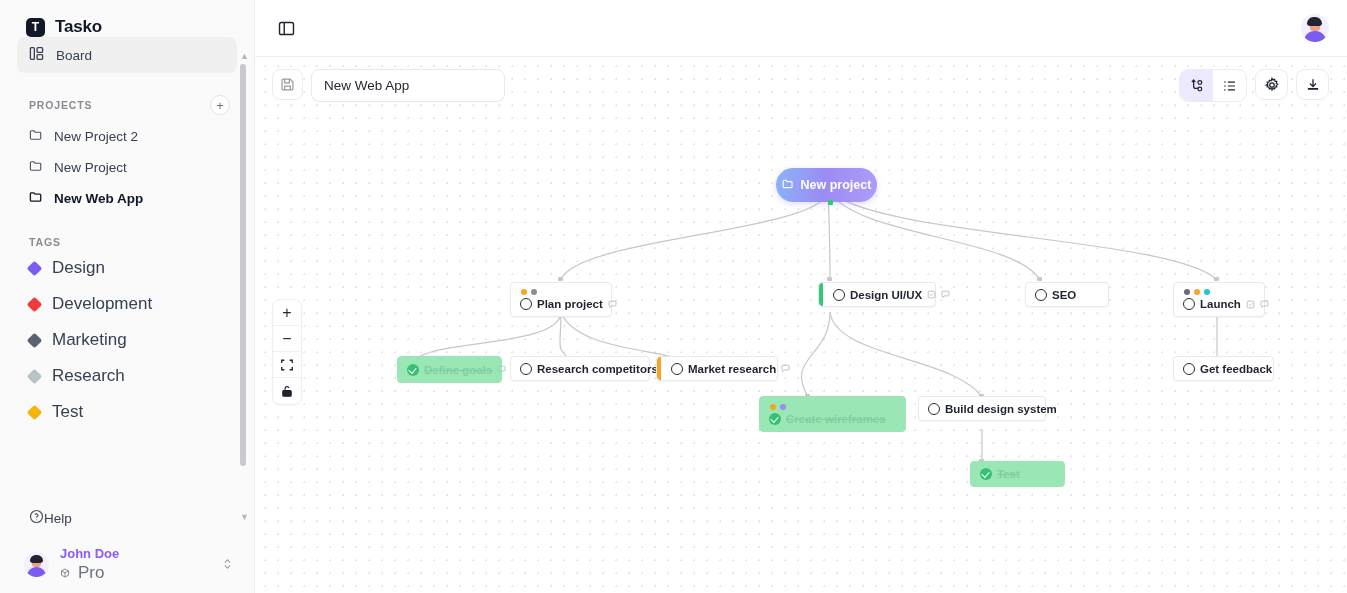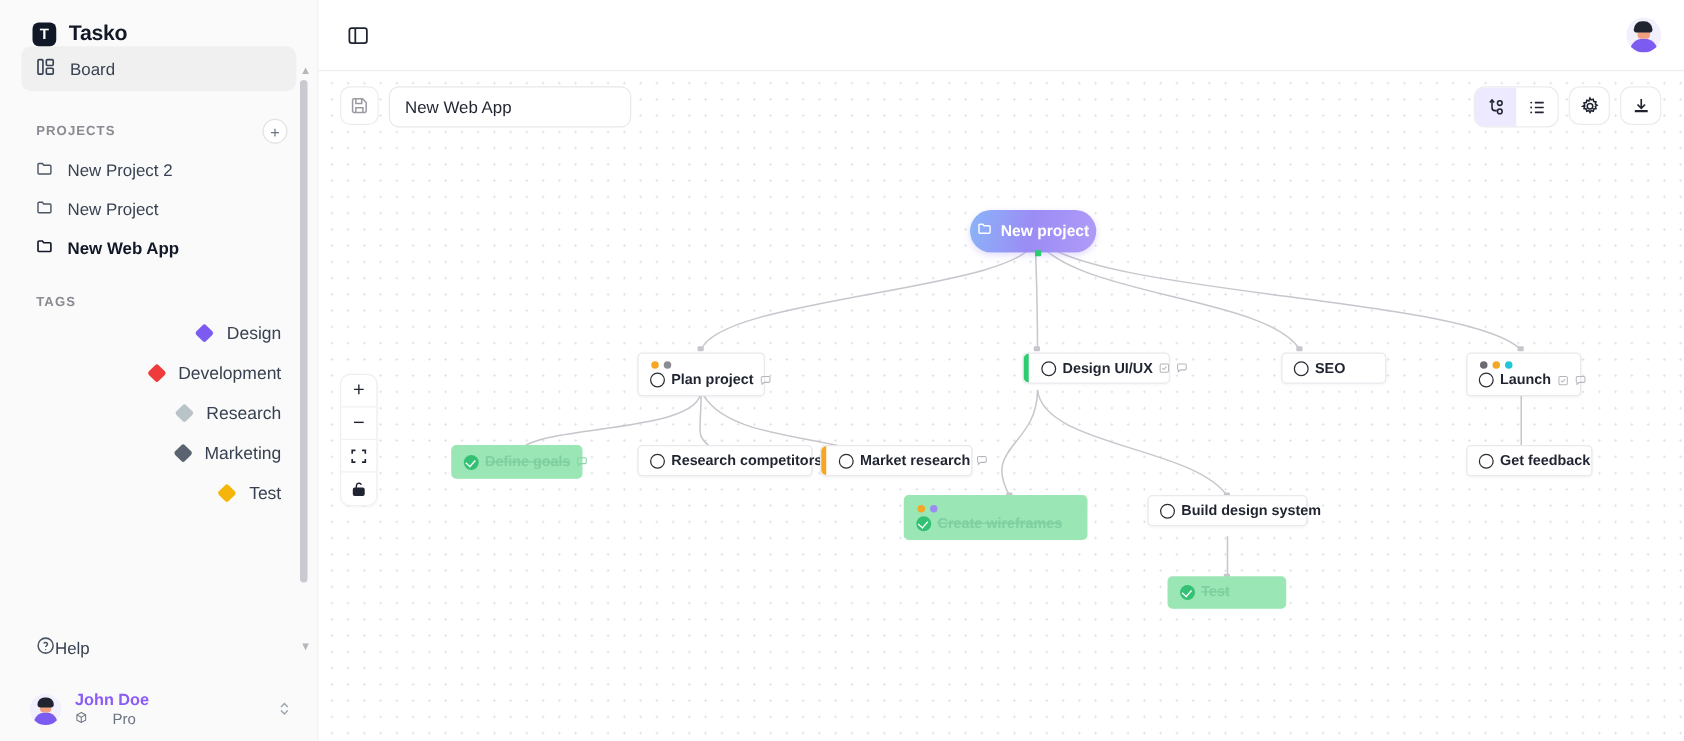--- a/index.html
+++ b/index.html
@@ -46,21 +46,21 @@
     font-size: 13px; line-height: 1; cursor: pointer;
   }
   .proj-item {
     display: flex; align-items: center; gap: 11px;
     padding: 7px 29px; font-size: 13.5px; color: #374151; cursor: pointer; text-align: center;
   }
   .proj-item.bold { font-weight: 700; color: #111827; }
 
   .tag-item {
     display: flex; align-items: center; gap: 12px;
-    padding: 8px 29px; font-size: 14px; color: #374151; cursor: pointer; justify-content: flex-end;
+    padding: 8px 29px; font-size: 17px; color: #374151; cursor: pointer;
   }
   .diamond { width: 11px; height: 11px; transform: rotate(45deg); border-radius: 2px; flex-shrink: 0; }
 
   .help-item {
     display: flex; align-items: center; 
     padding: 8px 29px; font-size: 13.5px; color: #374151;
     position: absolute; bottom: 58px; left: 0; cursor: pointer;
   }
   .user-box {
     position: absolute; bottom: 10px; left: 0; width: 255px;
@@ -69,21 +69,21 @@
   }
   .avatar-sm {
     width: 25px; height: 25px; border-radius: 50%;
     background: #f3f0fd; position: relative; overflow: hidden; flex-shrink: 0;
   }
   .avatar-sm .hair { position:absolute; top:3px; left:6px; width:13px; height:8px; background:#1f2430; border-radius:7px 7px 3px 3px; }
   .avatar-sm .face { position:absolute; top:7px; left:8px; width:9px; height:8px; background:#f0a080; border-radius:3px; }
   .avatar-sm .body { position:absolute; bottom:0; left:3px; width:19px; height:10px; background:#7c5cf0; border-radius:9px 9px 0 0; }
   .user-texts { flex: 1; line-height: 1.25; }
   .user-name { font-size: 13px; font-weight: 700; color: #8b5cf6; }
-  .user-plan { font-size: 12px; color: #6b7280; display: flex; align-items: flex-end; gap: 20px; }
+  .user-plan { font-size: 17px; color: #6b7280; display: flex; align-items: flex-end; gap: 8px; }
   .updown { color: #9ca3af; font-size: 11px; line-height: 1; display:flex; flex-direction:column; }
 
   .sb-scroll {
     position: absolute; right: 8px; top: 52px; width: 6px; height: 470px;
   }
   .sb-arrow { color: #b5b5bb; font-size: 9px; text-align: center; line-height: 9px; }
   .sb-track { position:absolute; top: 12px; width: 6px; height: 402px; }
   .sb-thumb { position: absolute; top: 0; width: 6px; height: 402px; background: #c9c9cf; border-radius: 3px; }
 
   
@@ -151,21 +151,21 @@
   }
   .zoomctl > div:last-child { border-bottom: none; }
 
   
   .node {
     position: absolute; background: #fff; border: 1px solid #e9e9ee; border-radius: 4px;
     box-shadow: 0 1px 2px rgba(16,24,40,.04); z-index: 5; cursor: pointer;
     display: flex; flex-direction: column; justify-content: center;
     padding: 0 9px;
   }
-  .node.done { background: #9ae6b4; border-color: #9ae6b4; box-shadow: none; }
+  .node.done { background: #9ae6b4; border-color: #9ae6b4; box-shadow: none; margin-left: 36px; }
   .node .lbar { position: absolute; left: 0; top: 0; bottom: 0; width: 3.5px; border-radius: 4px 0 0 4px; }
   .node-row { display: flex; align-items: center; gap: 5px; }
   .dots { display: flex; gap: 4px; margin-bottom: 3px; padding-left: 1px; }
   .dot { width: 6px; height: 6px; border-radius: 50%; }
   .check {
     width: 12px; height: 12px; border-radius: 50%; border: 1.4px solid #2c2c34;
     flex-shrink: 0; background: #fff;
   }
   .check.ck {
     border: none; background: #34c174; position: relative;
@@ -253,26 +253,26 @@
 
     <div class="tag-item">
       <span class="diamond" style="background:#7c5cf0"></span>
       <span>Design</span>
     </div>
     <div class="tag-item">
       <span class="diamond" style="background:#ef3b3b"></span>
       <span>Development</span>
     </div>
     <div class="tag-item">
+      <span class="diamond" style="background:#5c6370"></span>
+      <span>Marketing</span>
+    </div>
+    <div class="tag-item">
       <span class="diamond" style="background:#b8c4c8"></span>
       <span>Research</span>
-    </div>
-    <div class="tag-item">
-      <span class="diamond" style="background:#5c6370"></span>
-      <span>Marketing</span>
     </div>
     <div class="tag-item">
       <span class="diamond" style="background:#f5b50a"></span>
       <span>Test</span>
     </div>
 
     <div class="help-item">
       <span>
         <svg width="15" height="15" viewBox="0 0 16 16" fill="none" stroke="#4b5563" stroke-width="1.3">
           <circle cx="8" cy="8" r="6.4"></circle>

